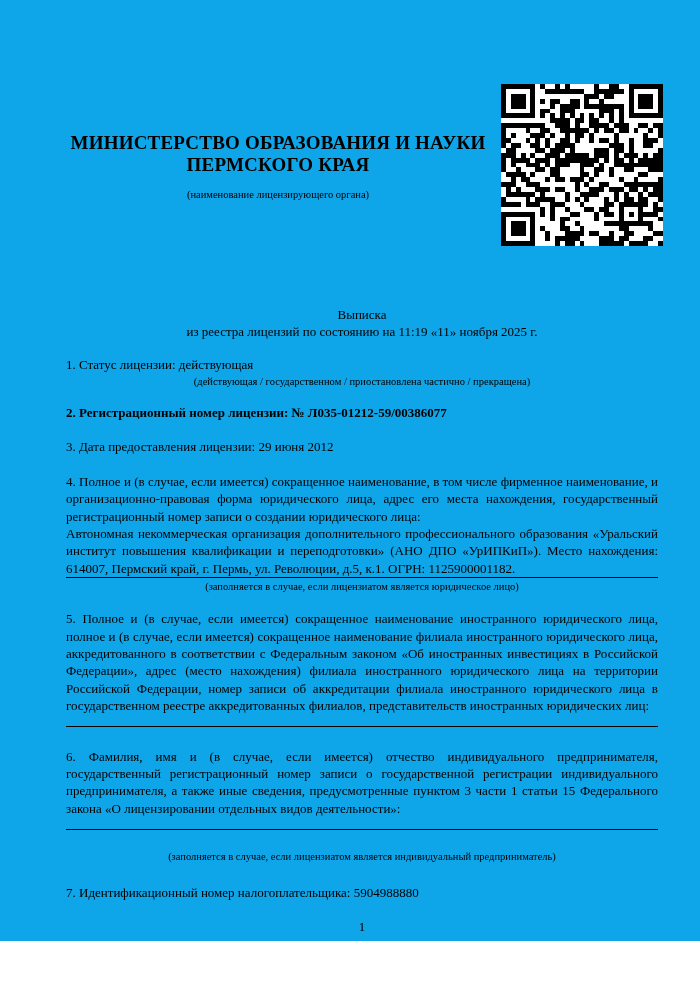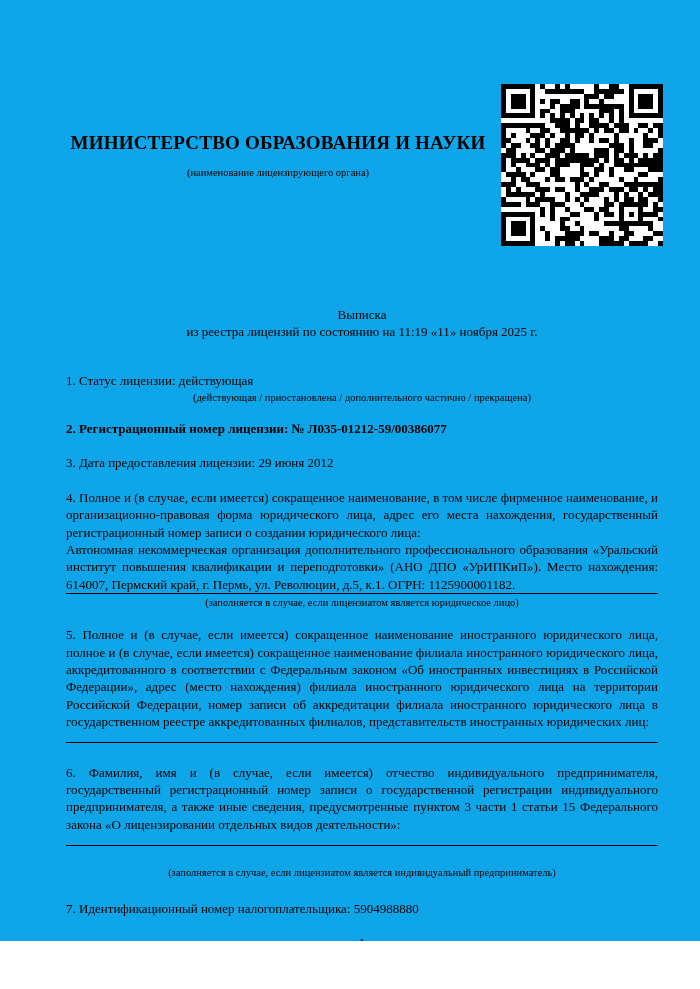--- a/index.html
+++ b/index.html
@@ -36,21 +36,21 @@
   .para.nojust{text-align:left;}
   .caption{
     font-size:10.5px;line-height:14px;text-align:center;
   }
   .rule{
     height:0;border-top:1.7px solid #000;width:100%;
   }
   .page-number{
     text-align:center;font-size:13px;line-height:17.4px;margin-top:16px;
   }
-  .mt-s1{margin-top:32px;}
+  .mt-s1{margin-top:16px;}
   .mt-cap1{margin-top:2px;}
   .mt-s2{margin-top:15px;font-weight:bold;}
   .mt-s3{margin-top:16px;}
   .mt-s4{margin-top:17.5px;}
   .mt-cap4{margin-top:2px;}
   .mt-s5{margin-top:16px;}
   .mt-rule5{margin-top:11px;}
   .mt-cap5{margin-top:4px;}
   .mt-s6{margin-top:21px;}
   .mt-rule6{margin-top:12px;}
@@ -58,20 +58,21 @@
   .mt-s7{margin-top:20px;}
 </style>
 </head>
 <body>
 
 <div class="page">
 
   <header>
     <div class="ministry">
       <div class="ministry-name">МИНИСТЕРСТВО ОБРАЗОВАНИЯ И НАУКИ</div>
+      <div class="ministry-name">ПЕРМСКОГО КРАЯ</div>
       <div class="ministry-caption">(наименование лицензирующего органа)</div>
     </div>
     <svg id="qr" class="qr" viewBox="0 0 33 33" xmlns="http://www.w3.org/2000/svg" aria-hidden="true">
         <rect x="0" y="0" width="1" height="1"></rect>
         <rect x="1" y="0" width="1" height="1"></rect>
         <rect x="2" y="0" width="1" height="1"></rect>
         <rect x="3" y="0" width="1" height="1"></rect>
         <rect x="4" y="0" width="1" height="1"></rect>
         <rect x="5" y="0" width="1" height="1"></rect>
         <rect x="6" y="0" width="1" height="1"></rect>
@@ -640,21 +641,21 @@
 
   <main class="main">
 
     <div class="doc-title">
       <div>Выписка</div>
       <div>из реестра лицензий по состоянию на 11:19 «11» ноября 2025 г.</div>
     </div>
 
     <section>
       <div class="para nojust mt-s1">1. Статус лицензии: действующая</div>
-      <div class="caption mt-cap1">(действующая / приостановлена / дополнительного частично / прекращена)</div>
+      <div class="caption mt-cap1">(действующая / государственном / приостановлена частично / прекращена)</div>
     </section>
 
     <section>
       <div class="para nojust mt-s2">2. Регистрационный номер лицензии: № Л035-01212-59/00386077</div>
     </section>
 
     <section>
       <div class="para nojust mt-s3">3. Дата предоставления лицензии: 29 июня 2012</div>
     </section>
 

